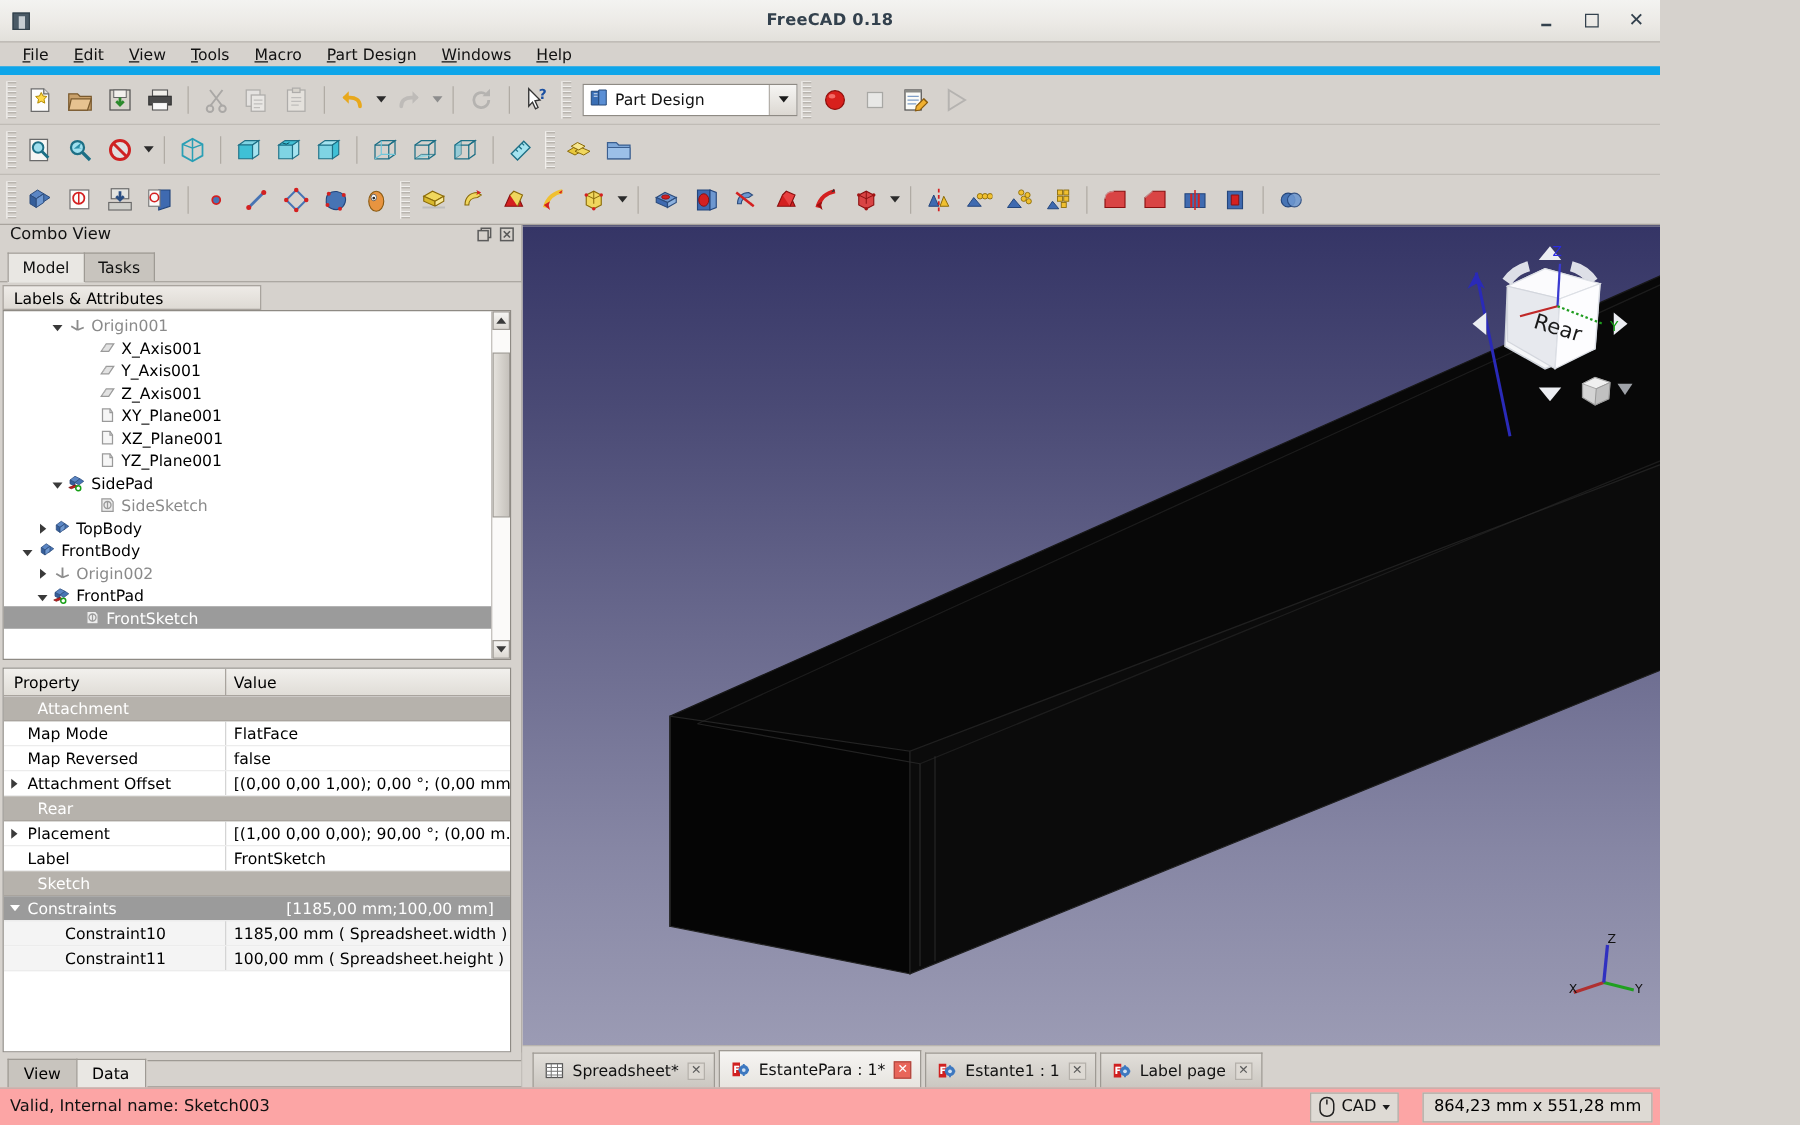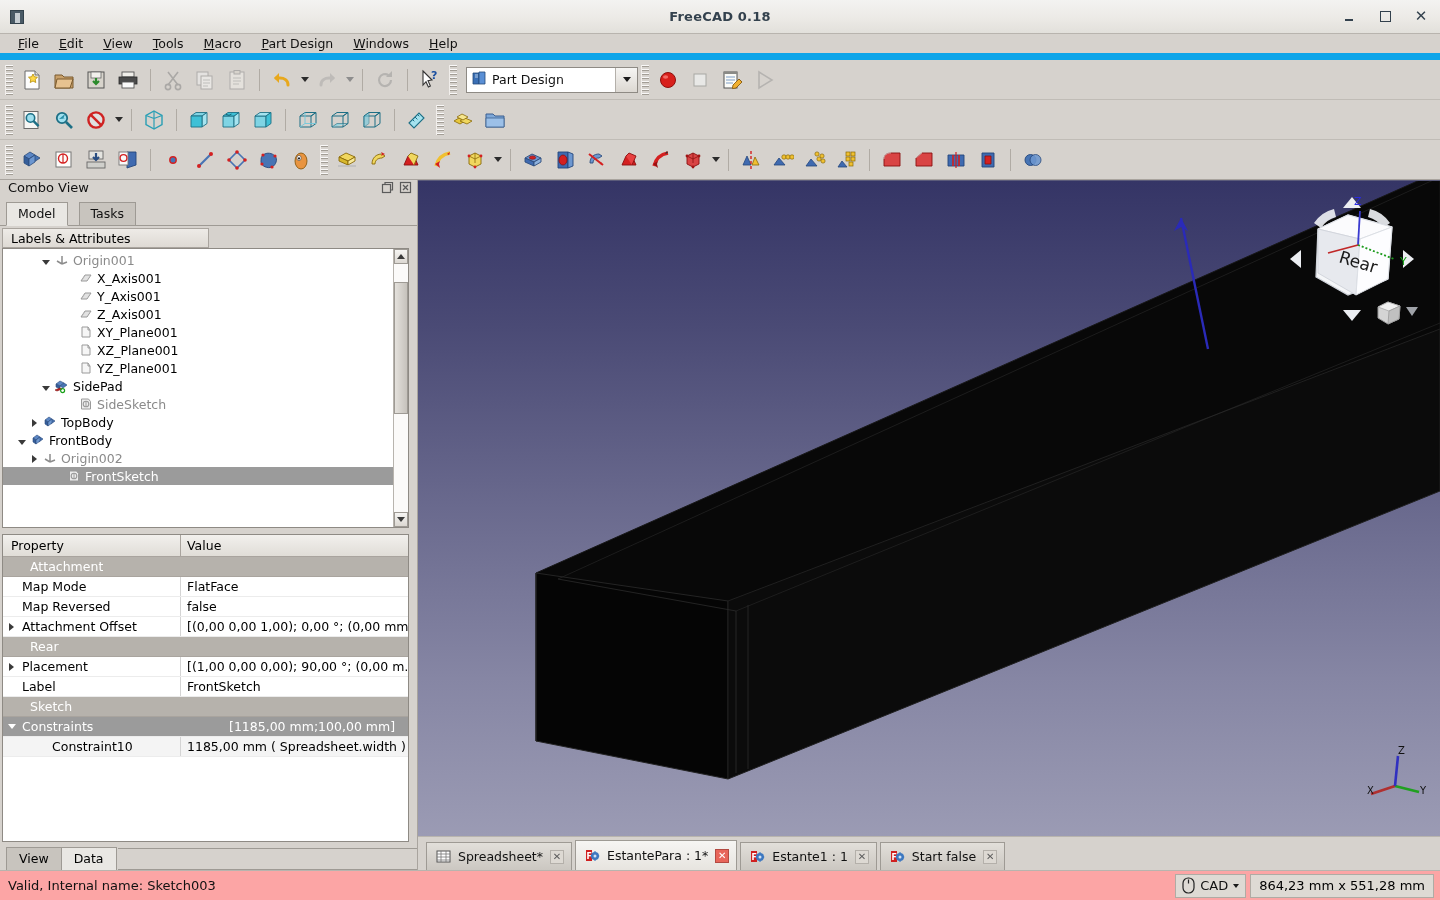--- a/index.html
+++ b/index.html
@@ -3,21 +3,21 @@
 <meta charset="utf-8">
 <style>
   * { box-sizing: border-box; margin: 0; padding: 0; }
   html, body {
     width: 1440px; height: 900px;
     font-family: "DejaVu Sans", "Liberation Sans", sans-serif;
     font-size: 12px;
     overflow: hidden;
     background: #d6d2cd;
   }
-  #app { position: relative; width: 1440px; height: 900px; display: flex; flex-direction: column; }
+  #app { position: relative; width: 1328px; height: 900px; display: flex; flex-direction: column; }
 
   
   .titlebar {
     height: 34px; flex: 0 0 34px;
     background: linear-gradient(to bottom, #f3f3f1 0%, #eceae6 55%, #e2e0db 100%);
     border-bottom: 1px solid #b8b4ae;
     display: flex; align-items: center; position: relative;
   }
   .titlebar .appicon {
     width: 14px; height: 14px; margin-left: 10px;
@@ -104,21 +104,21 @@
 
   
   .combo-view { width:418px; flex:0 0 418px; display:flex; flex-direction:column;
                 background:#d6d2cd; border-right:1px solid #a9a49e; }
   .cv-header { height:22px; display:flex; padding:0 4px 0 8px;
                font-size:13px; color:#111; }
   .cv-header .spacer { flex:1; }
   .cv-ico { width:15px; height:15px; margin-left:3px; display:flex;
             align-items:center; justify-content:center; color:#5b5b5b;}
   .cv-tabs { display:flex; align-items:flex-end; height:24px; padding-left:6px;
-             border-bottom:1px solid #9e9a94;gap:12px; }
+             border-bottom:1px solid #9e9a94; }
   .cv-tab { padding:3px 11px 4px; font-size:12.5px; border:1px solid #9e9a94;
             border-bottom:none; background:#c8c4be; margin-right:-1px; color:#111; }
   .cv-tab.active { background:#e9e7e3; border-bottom:1px solid #e9e7e3; position:relative; top:1px; }
 
   .labels-bar { display:flex; height:22px; background:#d6d2cd; padding:2px 0 0 2px;}
   .labels-head {
     width:207px; height:20px; display:flex; align-items:center; padding-left:8px;
     font-size:12.5px;
     background: linear-gradient(to bottom,#eeebe7,#dedad4);
     border:1px solid #a9a49e;
@@ -208,21 +208,21 @@
   .doc-x { width:14px; height:14px; display:flex; align-items:center; justify-content:center;
            font-size:10px; color:#5b5b5b; border:1px solid #b4b0aa; background:#ddd9d3;}
   .doc-x.red { background:#e8655a; border-color:#b34a42; color:#fff; }
 
   
   .statusbar { height:30px; flex:0 0 30px; display:flex; align-items:center;
                background:#fca5a5; border-top:1px solid #b8b4ae; font-size:13px; }
   .st-msg { flex:1; padding-left:8px; color:#111; }
   .st-cell { height:24px; display:flex; align-items:center; gap:5px; padding:0 8px;
              border-left:1px solid #b8b4ae; color:#111; }
-  .st-cell.nav { border:1px solid #b0aba4; background:#dedad4; margin-right:4px; padding:0 6px; }
+  .st-cell.nav { border:1px solid #b0aba4; background:#dedad4; margin-right:19px; padding:0 6px; }
   .st-arrow { width:0;height:0; border-left:3.5px solid transparent;
               border-right:3.5px solid transparent; border-top:4.5px solid #1b1b1b; }
   .st-dim { padding:0 8px; border:1px solid #b0aba4; background:#dedad4; height:24px;
             display:flex; align-items:center; margin-right:6px;}
 </style>
 </head>
 <body>
 
 <div id="app">
 
@@ -894,20 +894,34 @@
             <div class="trow">
               <span style="display: inline-block; flex: 0 0 24px;"></span>
               <span class="tw coll"><i></i></span>
               <span class="ticon">
                 <svg width="14" height="14" viewBox="0 0 14 14">
                   <path d="M7 11V3M7 11L2 8M7 11l5-2" stroke="#8c8c8c" stroke-width="1.5" fill="none"></path>
                 </svg>
               </span>
               <span class="tlabel dim">Origin002</span>
             </div>
+            <div class="trow">
+              <span style="display: inline-block; flex: 0 0 24px;"></span>
+              <span class="tw exp"><i></i></span>
+              <span class="ticon">
+                <svg width="15" height="15" viewBox="0 0 15 15">
+                  <path d="M2 5l4-3 4 2-4 3z" fill="#5b86c4" stroke="#2c4c7c" stroke-width=".6"></path>
+                  <path d="M6 7l4-3 3 2-4 3z" fill="#4774b4" stroke="#2c4c7c" stroke-width=".6"></path>
+                  <path d="M2 5v3l4 2V7z" fill="#355e9a" stroke="#2c4c7c" stroke-width=".6"></path>
+                  <path d="M1 11l5-2 2 1-5 2z" fill="#c42020" stroke="#7a1010" stroke-width=".6"></path>
+                  <circle cx="8.6" cy="11.6" r="2" fill="none" stroke="#18a018" stroke-width="1.2"></circle>
+                </svg>
+              </span>
+              <span class="tlabel">FrontPad</span>
+            </div>
             <div class="trow sel">
               <span style="display: inline-block; flex: 0 0 48px;"></span>
               <span class="tw"></span>
               <span class="ticon">
                 <svg width="14" height="14" viewBox="0 0 14 14">
                   <path d="M2.5 2h7l2 2.5V12h-9z" fill="#ededed" stroke="#9a9a9a" stroke-width="1"></path>
                   <circle cx="7" cy="7" r="2.8" fill="none" stroke="#9a9a9a" stroke-width="1.1"></circle>
                   <path d="M7 4.2V10" stroke="#9a9a9a" stroke-width="1"></path>
                 </svg>
               </span>
@@ -1001,20 +1015,27 @@
                 <span class="ptxt">Constraints</span>
               </div>
               <div class="pc2">[1185,00 mm;100,00 mm]</div>
             </div>
             <div class="prow alt">
               <div class="pc1">
                 <span class="pexp"></span>
                 <span class="ptxt ind">Constraint10</span>
               </div>
               <div class="pc2">1185,00 mm  ( Spreadsheet.width )</div>
+            </div>
+            <div class="prow alt">
+              <div class="pc1">
+                <span class="pexp"></span>
+                <span class="ptxt ind">Constraint11</span>
+              </div>
+              <div class="pc2">100,00 mm  ( Spreadsheet.height )</div>
             </div>
           </div>
       </div>
 
       <div class="vd-tabs">
         <div class="vd-tab">View</div>
         <div class="vd-tab active">Data</div>
         <div class="vd-rest"></div>
       </div>
     </div>
@@ -1122,21 +1143,21 @@
           <div class="doc-tab">
             <span style="display: flex;">
               <svg width="15" height="15" viewBox="0 0 15 15">
                 <path d="M1 2h6v11H1z" fill="#d02020"></path>
                 <text x="1.6" y="10.5" font-size="8" font-weight="bold" fill="#fff" font-family="DejaVu Sans">F</text>
                 <circle cx="10" cy="8" r="4" fill="#3d78c0"></circle>
                 <circle cx="10" cy="8" r="1.5" fill="#cfe0f2"></circle>
                 <path d="M10 3.2v1.4M10 11.4v1.4M5.8 8h1.4M12.8 8h1.4" stroke="#3d78c0" stroke-width="1.5"></path>
               </svg>
             </span>
-            <span>Start false</span>
+            <span>Label page</span>
             <span class="doc-x">✕</span>
           </div>
         </div>
     </div>
   </div>
 
   <div class="statusbar">
     <div class="st-msg">Valid, Internal name: Sketch003</div>
     <div class="st-cell nav">
       <svg width="13" height="17" viewBox="0 0 13 17">

